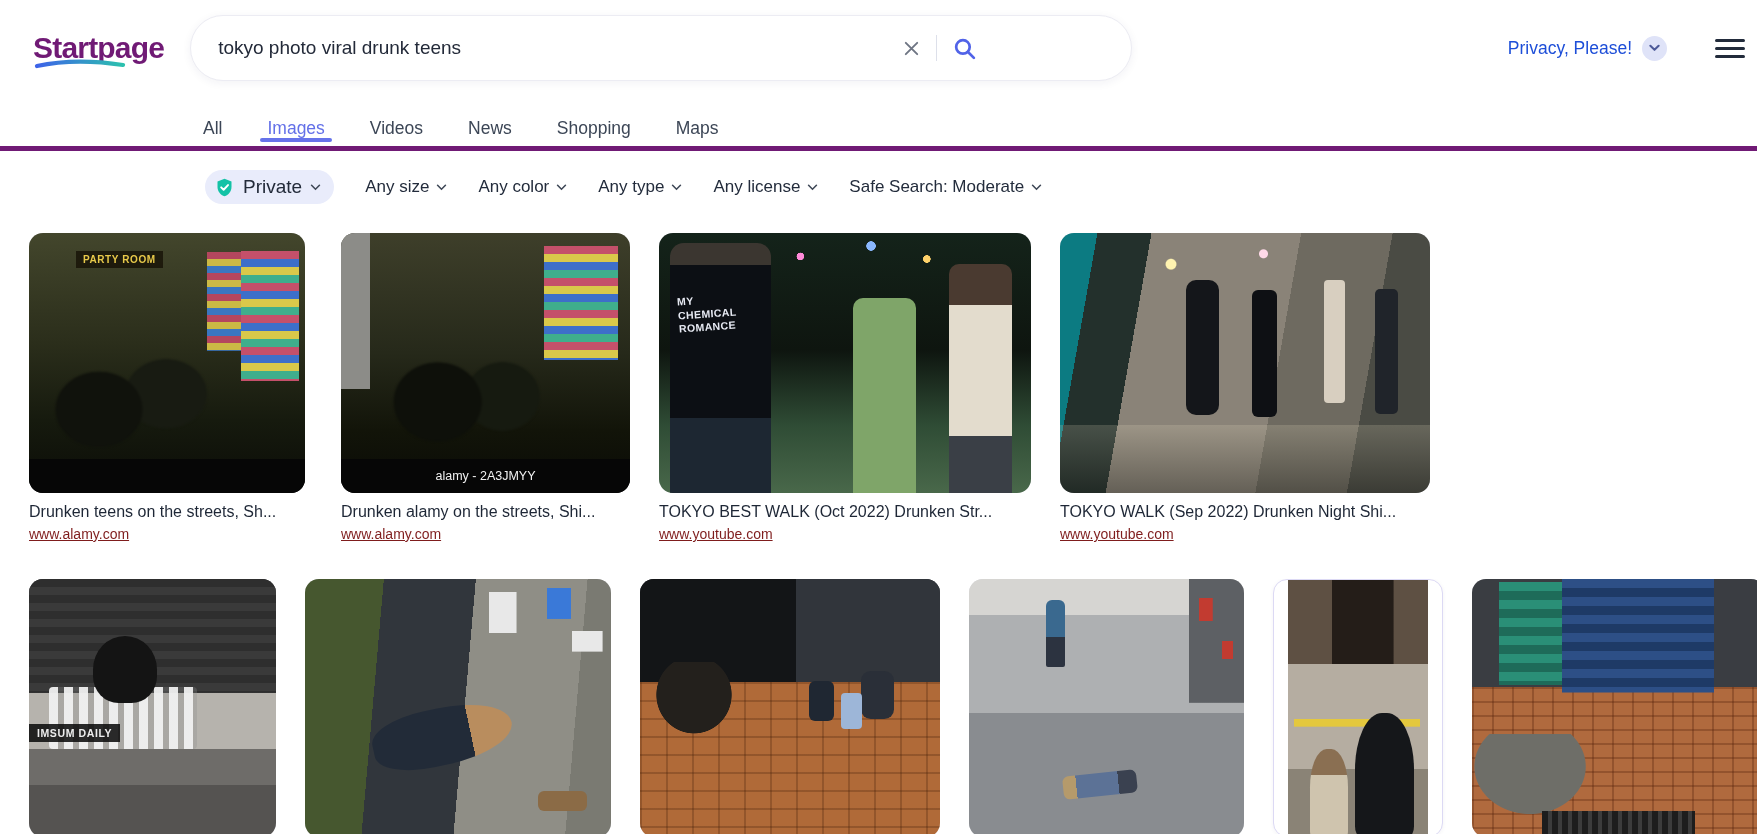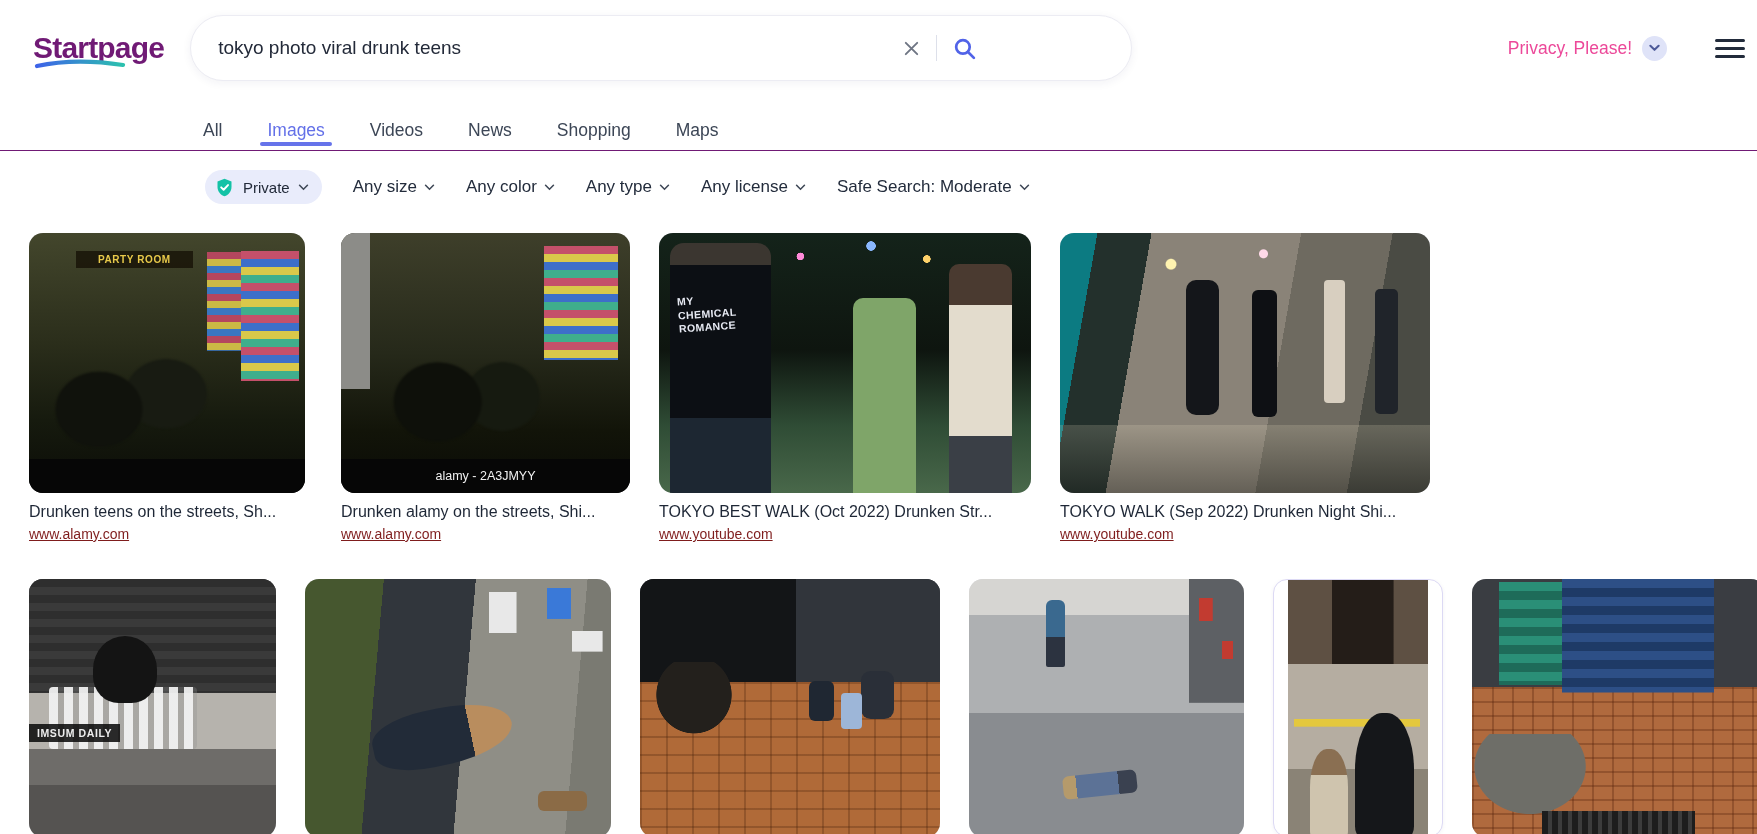--- a/index.html
+++ b/index.html
@@ -16,63 +16,63 @@
     border:1px solid #ececf3; border-radius:34px; display:flex; align-items:center;
     padding:0 148px 0 27px; box-shadow:0 2px 10px rgba(30,30,80,0.06); }
   .search-input { flex:1; border:none; outline:none; font-size:19px; color:#232a39;
     font-family:inherit; background:transparent; }
   .icon-btn { background:none; border:none; cursor:pointer; display:flex;
     align-items:center; justify-content:center; padding:6px; }
   .vdiv { width:1px; height:26px; background:#dde0ea; margin:0 9px; }
 
   .header-right { margin-left:auto; display:flex; align-items:center; padding-right:10px; }
   .privacy { display:flex; align-items:center; cursor:pointer; background:none; border:none; }
-  .privacy-label { font-size:17.5px; color:#ec4899; font-family:inherit; }
+  .privacy-label { font-size:17.5px; color:#1d4ed8; font-family:inherit; }
   .privacy-badge { width:25px; height:25px; border-radius:50%; background:#dfe3f8;
     margin-left:10px; display:flex; align-items:center; justify-content:center; }
   .menu-btn { margin-left:46px; background:none; border:none; cursor:pointer;
     display:flex; flex-direction:column; gap:5px; padding:4px 2px; }
   .menu-btn span { display:block; width:30px; height:3px; background:#222b3b; border-radius:2px; }
 
   
   .tabs { display:flex; gap:45px; padding-left:203px; height:55px;
-    border-bottom:1px solid #701a75; align-items:flex-start; }
+    border-bottom:5px solid #701a75; align-items:flex-start; }
   .tab { position:relative; background:none; border:none; cursor:pointer;
     font-family:inherit; font-size:17.5px; color:#3c4656; padding:14px 0 0 0; height:100%; }
   .tab.active { color:#6370e8;text-align:center; }
   .tab.active::after { content:""; position:absolute; left:-7px; right:-7px; bottom:4px;
     height:4px; background:#6673ea; border-radius:3px; }
 
   
   .filters { margin:19px 0 0 205px; display:flex; align-items:center; gap:31px; height:34px; }
   .private-pill { display:flex; align-items:center; gap:8px; background:#e9ecfb;
     border:none; border-radius:18px; padding:0 13px 0 9px; height:34px; cursor:pointer;
     font-family:inherit; }
-  .private-label { font-size:15px; color:#222a39; }
+  .private-label { font-size:19px; color:#222a39; }
   .filter { display:flex; align-items:center; gap:7px; background:none; border:none;
     cursor:pointer; font-family:inherit; }
   .filter-label { font-size:17px; color:#232c3c; }
 
   
   .results { margin:29px 0 0 29px; }
   .row { display:flex; gap:29px; width:1728px; overflow:hidden; flex-wrap:nowrap; }
   .row-2 { margin-top:37px; }
   .card { flex:none; cursor:pointer; }
   .thumb { position:relative; height:260px; border-radius:14px; overflow:hidden;
     background:#e9e9ee; box-shadow:inset 0 0 0 1px rgba(20,20,60,0.05); }
   .row-2 .thumb { height:258px; }
   .thumb-art { position:absolute; inset:0; background-repeat:no-repeat; }
   .thumb-art::before, .thumb-art::after { background-repeat:no-repeat; }
   .caption { margin-top:10px; }
   .title { font-size:16px; font-weight:500; color:#1e2736; white-space:nowrap; overflow:hidden; }
   .url { margin-top:5px; font-size:14px; color:#7f1d1d; white-space:nowrap; overflow:hidden;text-decoration:underline; }
 
   .photo-text { position:absolute; z-index:3; }
   .t1 .photo-text { top:7%; left:17%; background:rgba(22,17,6,0.8); color:#e8c94a;
-    font-size:10px; font-weight:bold; letter-spacing:0.6px; padding:3px 22px; }
+    font-size:10px; font-weight:bold; letter-spacing:0.6px; padding:3px 7px; }
   .t4 .photo-text { top:23%; left:5%; width:74px; color:#e7eaf3; font-size:10.5px;
     font-weight:bold; line-height:1.3; transform:rotate(-4deg); letter-spacing:0.4px; }
   .wm-bar { position:absolute; z-index:3; left:0; right:0; bottom:0; height:13%;
     background:#060606; color:#f2f2f2; display:flex; align-items:center;
     justify-content:center; font-size:12.5px; }
   .wm-chip { position:absolute; z-index:3; left:0; bottom:37%; background:rgba(14,14,14,0.88);
     color:#ededed; font-size:10.5px; font-weight:bold; letter-spacing:0.6px; padding:3px 8px; }
 
   .card.framed .thumb { background:#fff; border:1px solid #dcd9f4;
     box-shadow:0 1px 4px rgba(30,30,80,0.05); }

